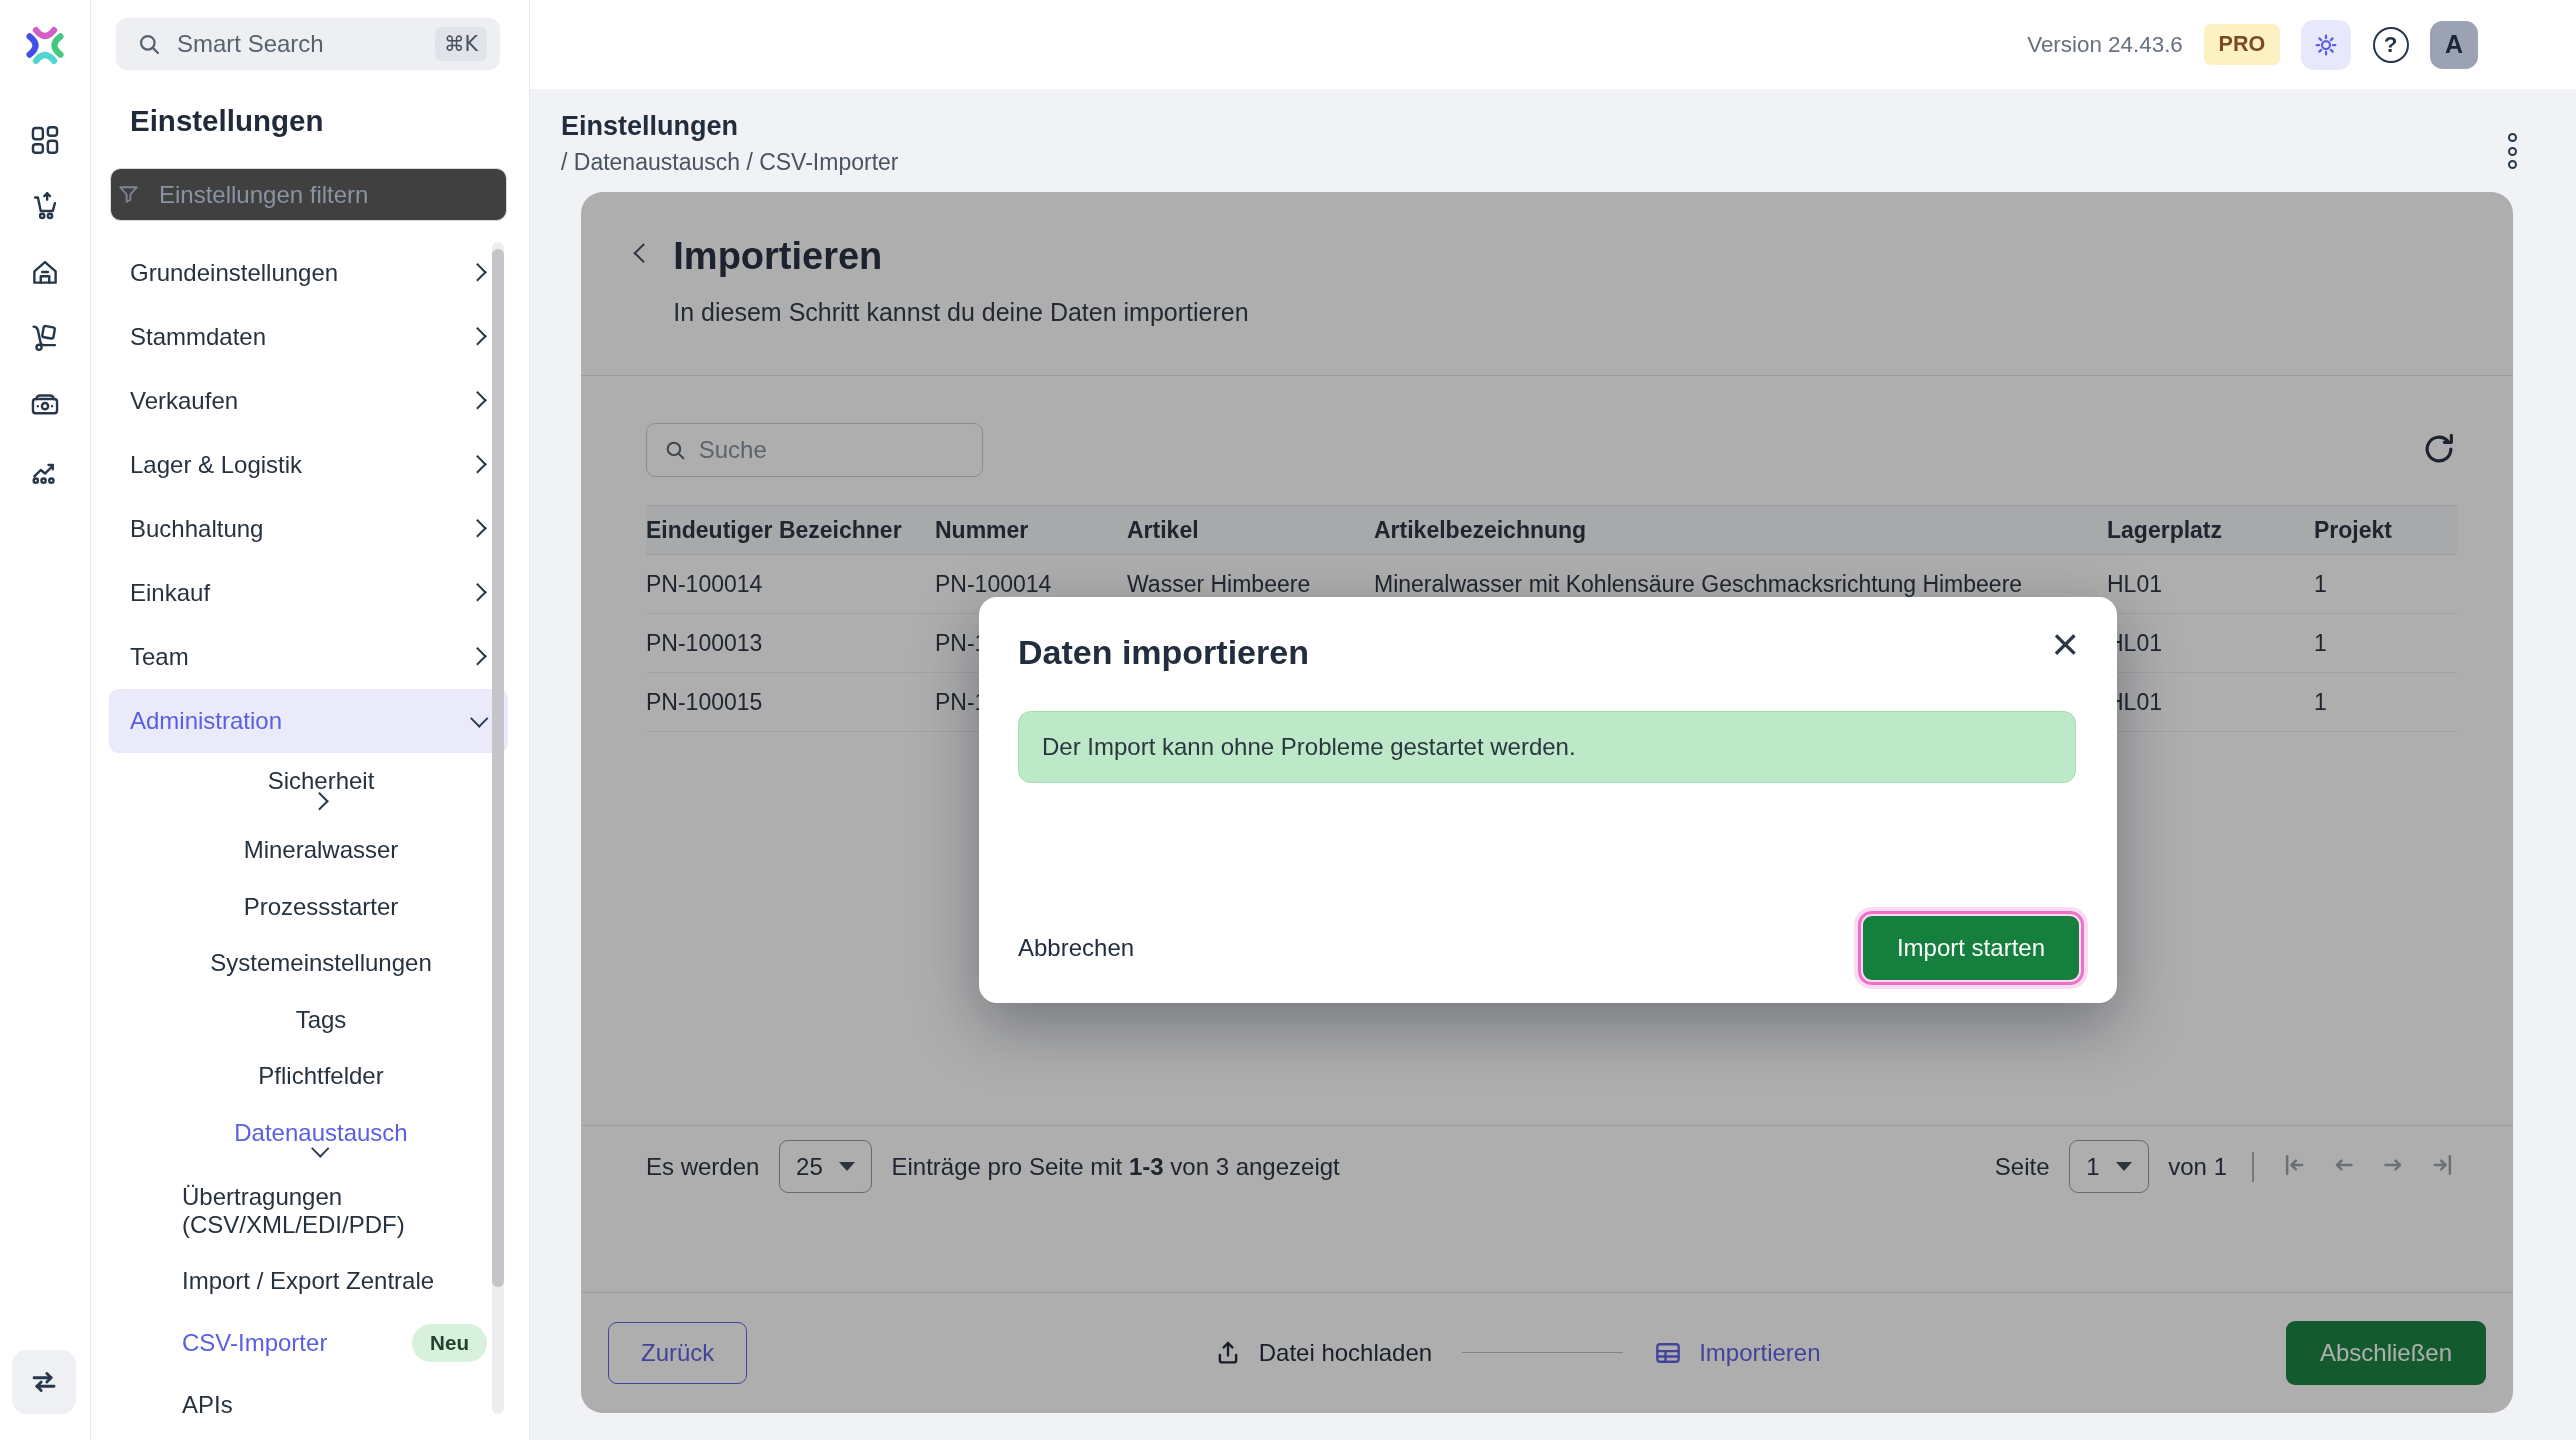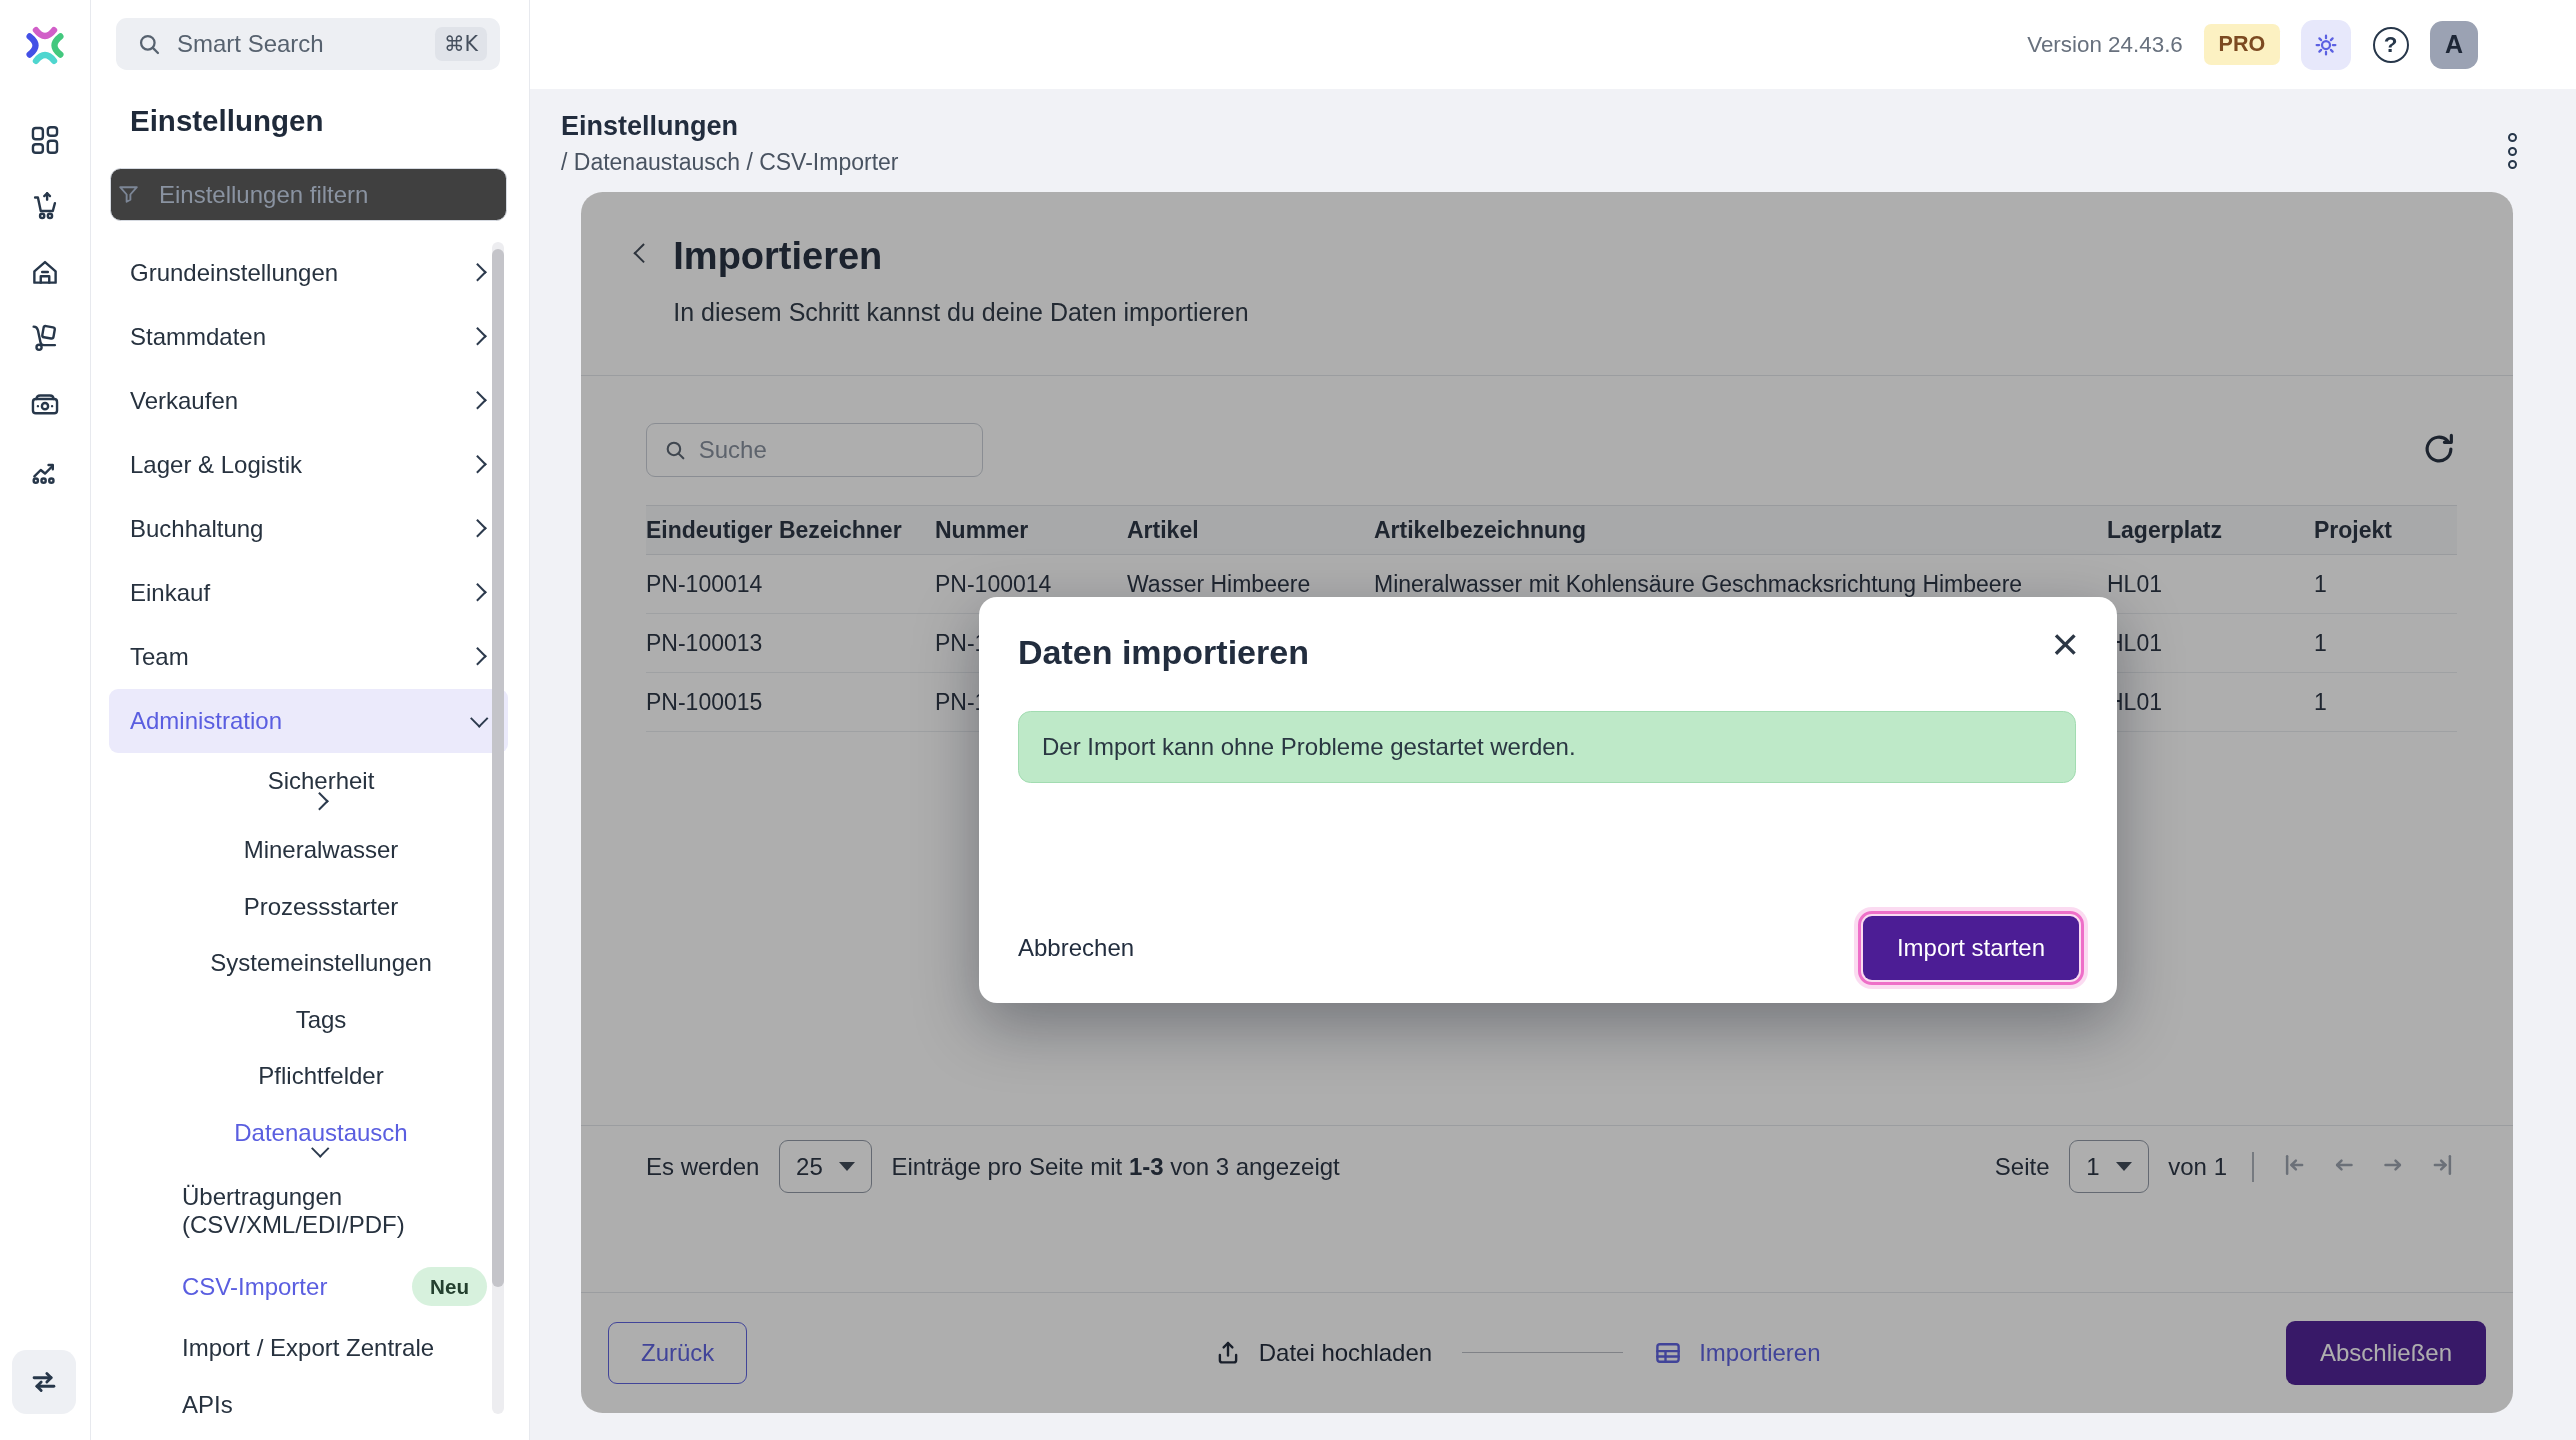--- a/index.html
+++ b/index.html
@@ -85,21 +85,21 @@
   .pag-left, .pag-right { display:flex; align-items:center; gap:19.7px;justify-content:flex-end; }
   .select-chip { display:flex; align-items:center; gap:16px; border:1.8px solid #8f97a4; border-radius:9px; padding:11.6px 16px; background:transparent; font-size:24px; color:#273141; cursor:pointer; }
   .caret { width:0; height:0; border-left:8px solid transparent; border-right:8px solid transparent; border-top:9.8px solid #3c4654; }
   .vline { width:1.8px; height:30px; background:#aab0ba; margin:0 5.4px; }
   .nav-ic { background:none; border:none; cursor:default; padding:0; }
   .nav-ic svg { width:30px; height:30px; stroke:#9aa2ae; fill:none; stroke-width:2; stroke-linecap:round; stroke-linejoin:round; }
 
   .card-footer { position:absolute; left:0; right:0; top:1100px; height:121px; display:flex; align-items:center; padding:0 27px 0 27px; }
   .btn { font-size:24px; border-radius:9px; cursor:pointer; }
   .btn-outline { color:#5a5ee0; border:1.8px solid #5a5ee0; background:transparent; padding:16px 32px; }
-  .btn-primary { color:#fff; border:none; background:#4c1d95; padding:18px 34px; }
+  .btn-primary { color:#fff; border:none; background:#15803d; padding:18px 34px; }
   .stepper { flex:1 1 auto; display:flex; align-items:center; justify-content:center; gap:30px; }
   .step { display:flex; align-items:center; gap:16px; font-size:24px; }
   .step svg { width:30px; height:30px; fill:none; stroke-width:1.9; stroke-linecap:round; stroke-linejoin:round; }
   .step.done { color:#1d2738; } .step.done svg { stroke:#1d2738; }
   .step.active { color:#5a5ee0; } .step.active svg { stroke:#5a5ee0; }
   .step-line { width:161px; height:1.8px; background:#b9bdc4; }
 
   
   .modal { position:absolute; left:449px; top:508px; width:1138px; height:406px; background:#fff; border-radius:18px; z-index:10; box-shadow:0 21.5px 63px rgba(10,15,30,.35); }
   .modal-title { position:absolute; left:39px; top:36px; font-size:34px; font-weight:700; color:#222d3e; }
@@ -251,26 +251,26 @@
         <div class="mi l2">
           <span class="lbl">Pflichtfelder</span>
         </div>
         <div class="mi l2 act">
           <span class="lbl">Datenaustausch</span>
           <span class="chev down"></span>
         </div>
         <div class="mi l3">
           <span class="lbl">Übertragungen (CSV/XML/EDI/PDF)</span>
         </div>
+        <div class="mi l3">
+          <span class="lbl">Import / Export Zentrale</span>
+        </div>
         <div class="mi l3 act">
           <span class="lbl">CSV-Importer</span>
           <span class="neu">Neu</span>
-        </div>
-        <div class="mi l3">
-          <span class="lbl">Import / Export Zentrale</span>
         </div>
         <div class="mi l3">
           <span class="lbl">APIs</span>
         </div>
         <div class="mi l3"></div>
       </div>
     <div class="scroll-track">
         <div class="scroll-thumb"></div>
       </div>
   </aside>

